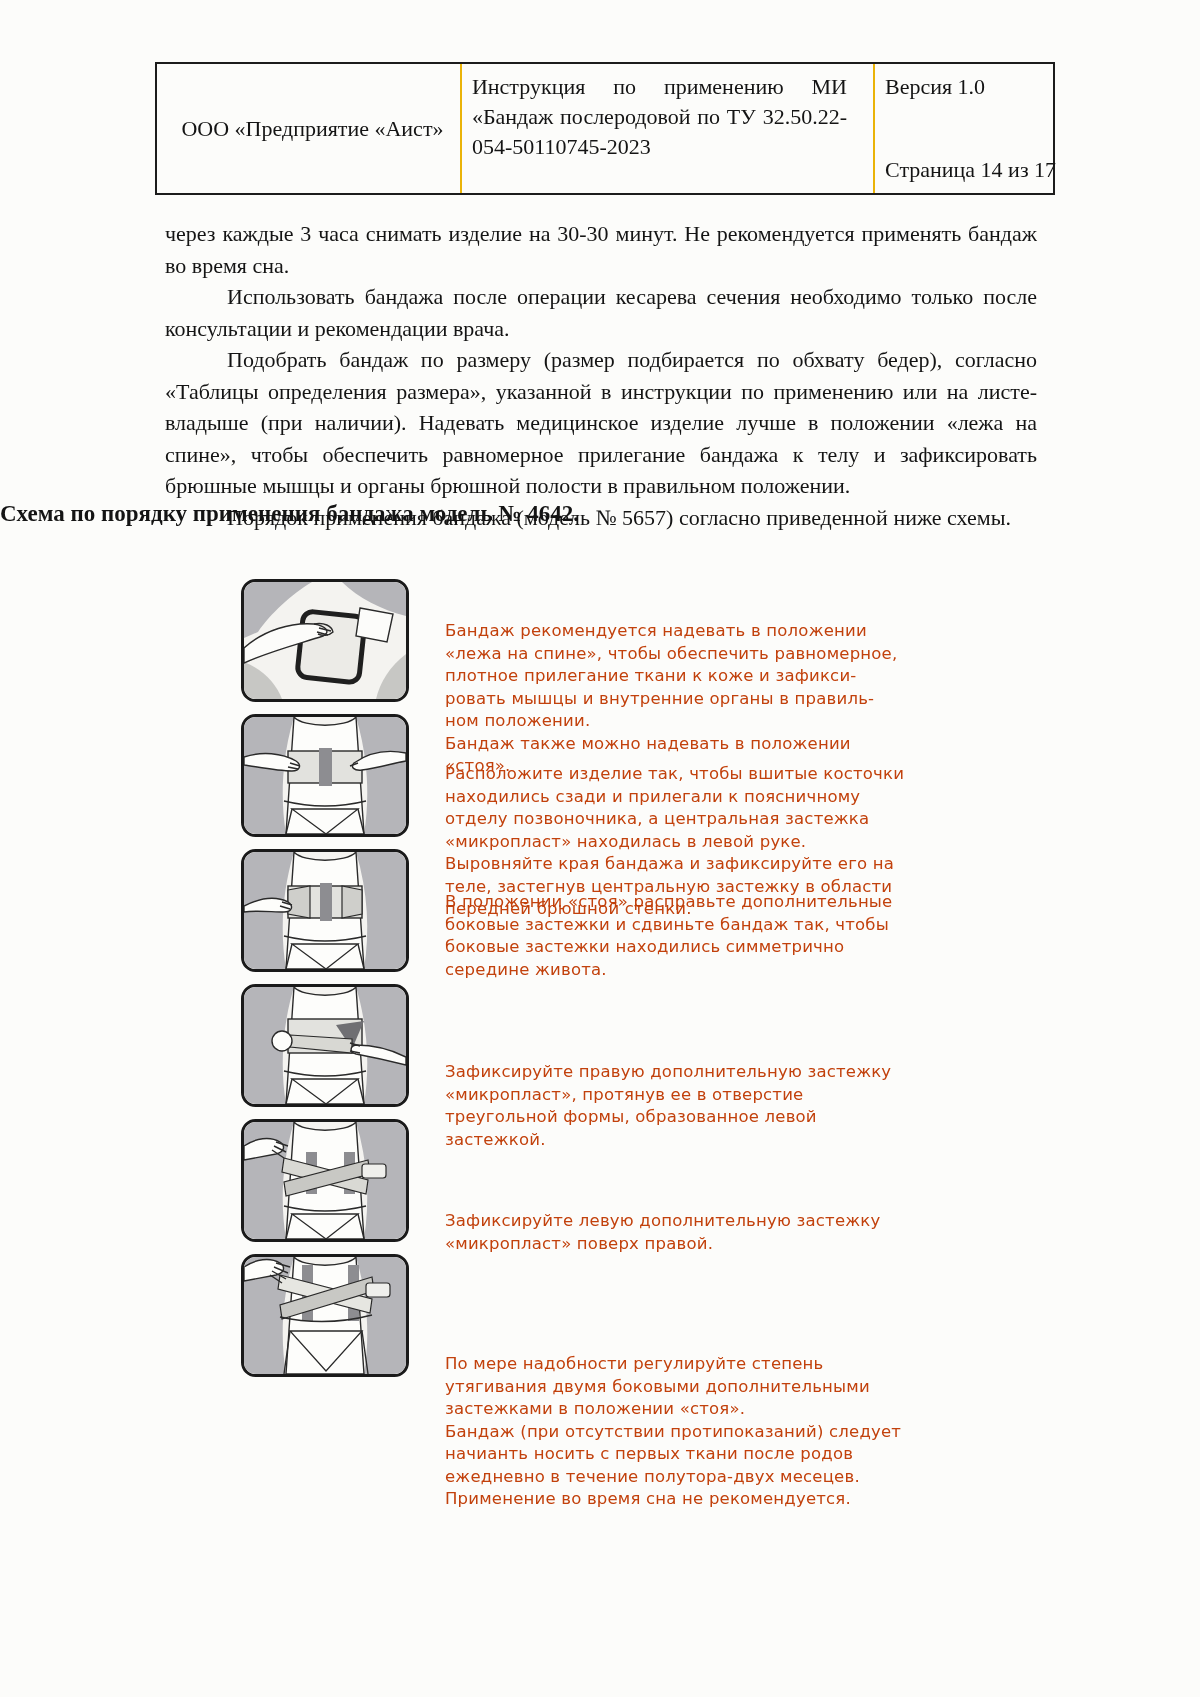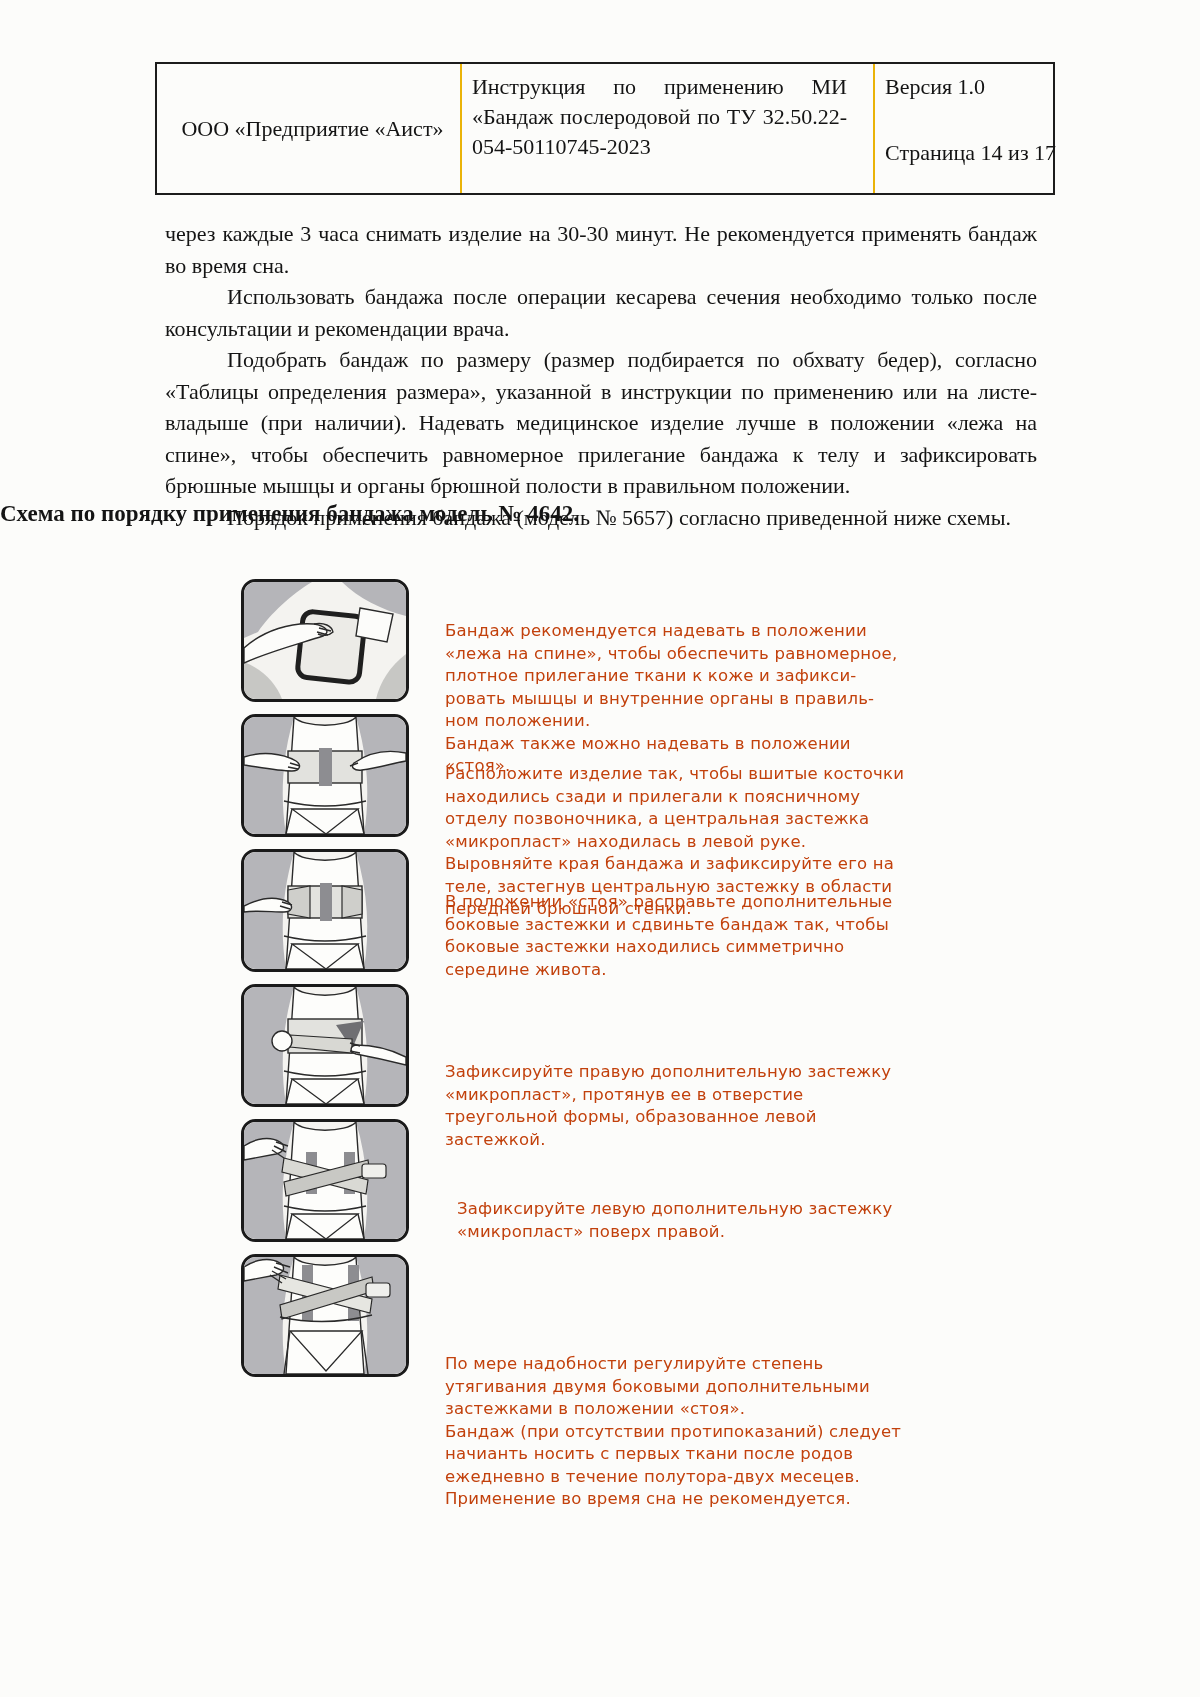--- a/index.html
+++ b/index.html
@@ -13,21 +13,21 @@
     position:absolute;top:62px;left:155px;width:900px;height:133px;
     display:flex;border:2px solid #1c1c1c;box-sizing:border-box;
     font-size:22px;line-height:30px;
   }
   .hdr-cell{box-sizing:border-box;padding:6px 10px;}
   .hdr-cell + .hdr-cell{border-left:2px solid #eab308;}
   .hdr-company{width:300px;display:flex;align-items:center;justify-content:center;text-align:left;margin-left:8px;}
   .hdr-doc{width:420px;text-align:justify;padding-right:26px;padding-top:8px;}
   .hdr-ver{width:180px;display:flex;flex-direction:column;}
   .hdr-ver .ver{margin-top:2px;}
-  .hdr-ver .pg{margin-top:auto;margin-bottom:19px;white-space:nowrap;}
+  .hdr-ver .pg{margin-top:auto;margin-bottom:2px;white-space:nowrap;}
   
   .bodytext{
     position:absolute;top:218px;left:165px;width:872px;
     font-size:22px;line-height:31.5px;text-align:justify;
   }
   .bodytext p{margin:0;}
   .bodytext p.ind{text-indent:62px;}
   
   .schema-title{
     position:absolute;top:501px;left:0;width:1029px;
@@ -40,21 +40,21 @@
   .step-img svg{display:block;width:170px;height:125px;}
   .step-text{
     position:absolute;left:205px;width:490px;
     font-family:"DejaVu Sans", sans-serif;font-size:16.5px;line-height:22.5px;
     color:#c2410c;white-space:pre-line;letter-spacing:0.2px;
   }
   .st1{top:0;}   .st1 .step-text{top:42px;}
   .st2{top:135px;} .st2 .step-text{top:50px;}
   .st3{top:270px;} .st3 .step-text{top:43px;}
   .st4{top:405px;} .st4 .step-text{top:78px;}
-  .st5{top:540px;} .st5 .step-text{top:80px;margin-left:12px;}
+  .st5{top:540px;} .st5 .step-text{top:92px;}
   .st6{top:675px;} .st6 .step-text{top:100px;}
   .ln{stroke:#2a2a2a;stroke-width:1.4;fill:none;}
 </style>
 </head>
 <body>
 
 <div class="page">
 
   <div class="hdr-table">
     <div class="hdr-cell hdr-company">

